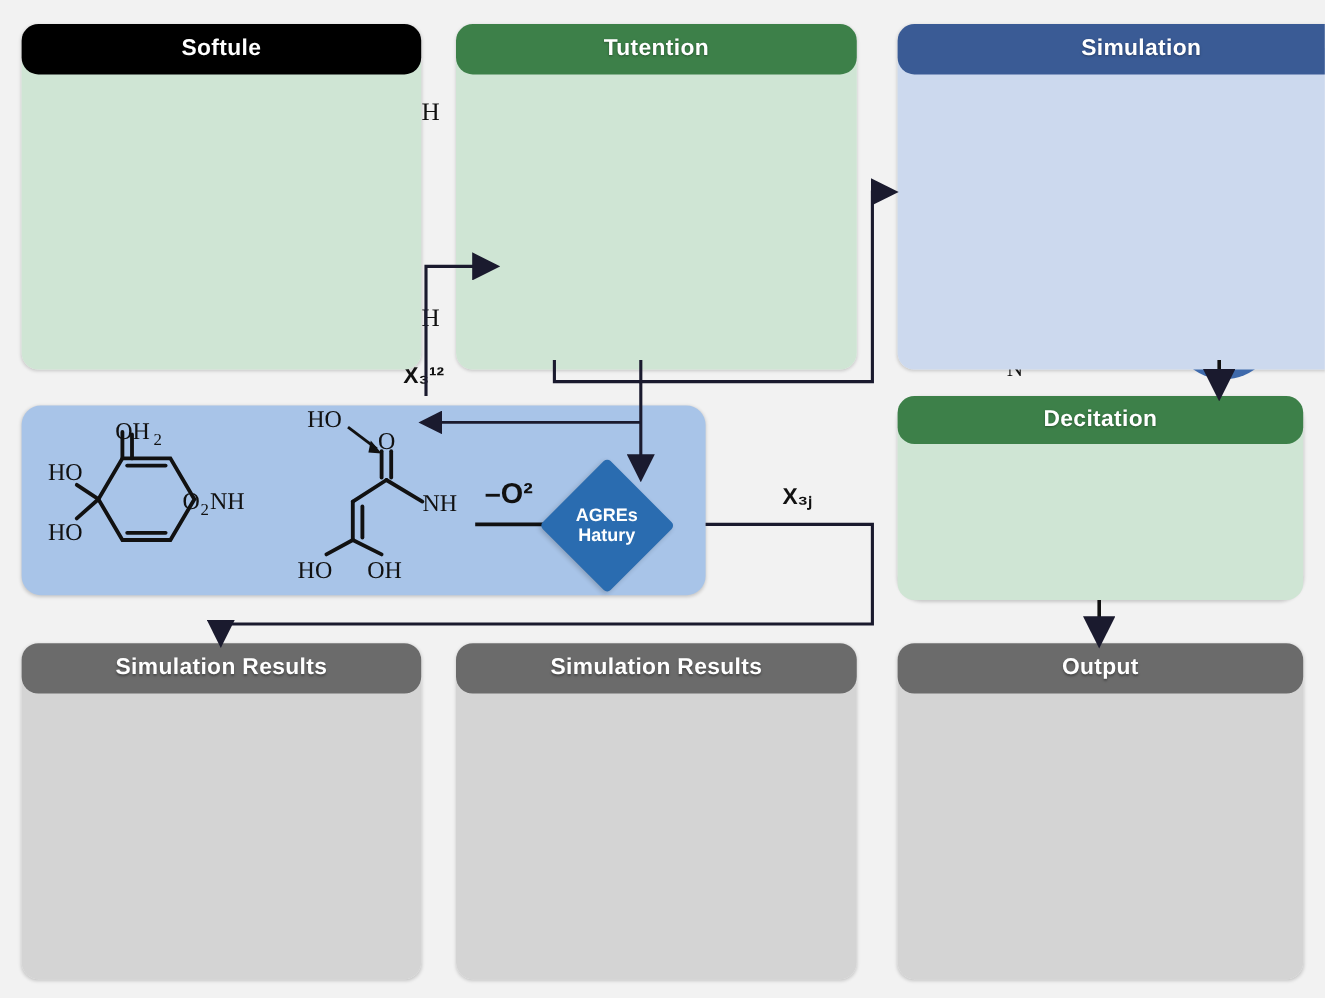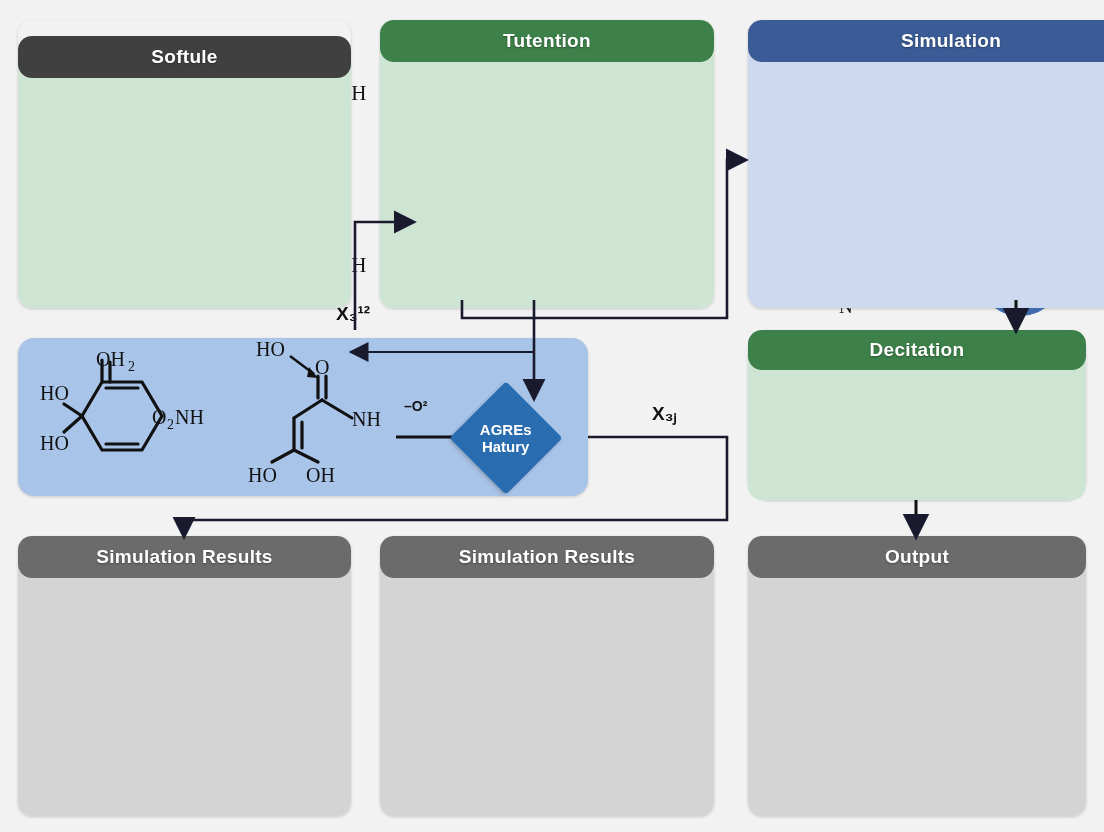--- a/index.html
+++ b/index.html
@@ -98,21 +98,21 @@
 
     <path d="M355,330 L355,222 L413,222" fill="none" stroke="#1a1a2e" stroke-width="2.6" marker-end="url(#ah)"></path>
 
     <path d="M1016,300 L1016,330" fill="none" stroke="#111" stroke-width="3" marker-end="url(#ah)"></path>
 
     <path d="M916,500 L916,536" fill="none" stroke="#111" stroke-width="3" marker-end="url(#ah)"></path>
   </svg>
 
   <div class="panel" style="left:18px;top:20px;width:333px;height:288px;">
     <div class="pbody" style="background:#cfe5d4;"></div>
-    <div class="phead" style="background:#404040;margin-top:16px;">
+    <div class="phead" style="background:#000000;">
       <span>Softule</span>
     </div>
 
     <svg class="mol" style="left:28px;top:62px;" width="190" height="210" viewBox="0 0 190 210">
       <g stroke="#111" stroke-width="3.2" fill="none" stroke-linecap="round">
         <line x1="62" y1="80" x2="100" y2="60"></line>
         <line x1="100" y1="60" x2="100" y2="28"></line>
         <line x1="108" y1="60" x2="108" y2="30"></line>
         <line x1="100" y1="60" x2="132" y2="80"></line>
         <line x1="62" y1="80" x2="62" y2="140"></line>
@@ -299,21 +299,21 @@
       <text x="59" y="32" font-size="20" font-family="'Liberation Serif',serif" fill="#111">O</text>
       <text x="96" y="84" font-size="20" font-family="'Liberation Serif',serif" fill="#111">NH</text>
       <text x="-8" y="140" font-size="20" font-family="'Liberation Serif',serif" fill="#111">HO</text>
       <text x="50" y="140" font-size="20" font-family="'Liberation Serif',serif" fill="#111">OH</text>
     </svg>
 
     <svg class="mol" style="left:378px;top:86px;" width="85" height="26" viewBox="0 0 85 26">
       <line x1="0" y1="13" x2="68" y2="13" stroke="#111" stroke-width="3.2"></line>
       <path d="M68,6 L84,13 L68,20 z" fill="#111"></path>
     </svg>
-    <div class="txt b" style="left:386px;top:60px;font-size:14px;">–O²</div>
+    <div class="txt b" style="left:386px;top:60px;font-size:24px;">–O²</div>
 
     <div class="diamond" style="left:448px;top:60px;width:80px;height:80px;background:#2a6cb0;">
       <span>
         <span>AGREs</span><br>
         <span>Hatury</span>
       </span>
     </div>
   </div>
 
   <div class="txt b" style="left:336px;top:303px;font-size:19px;color:#111;">X₃¹²</div>

